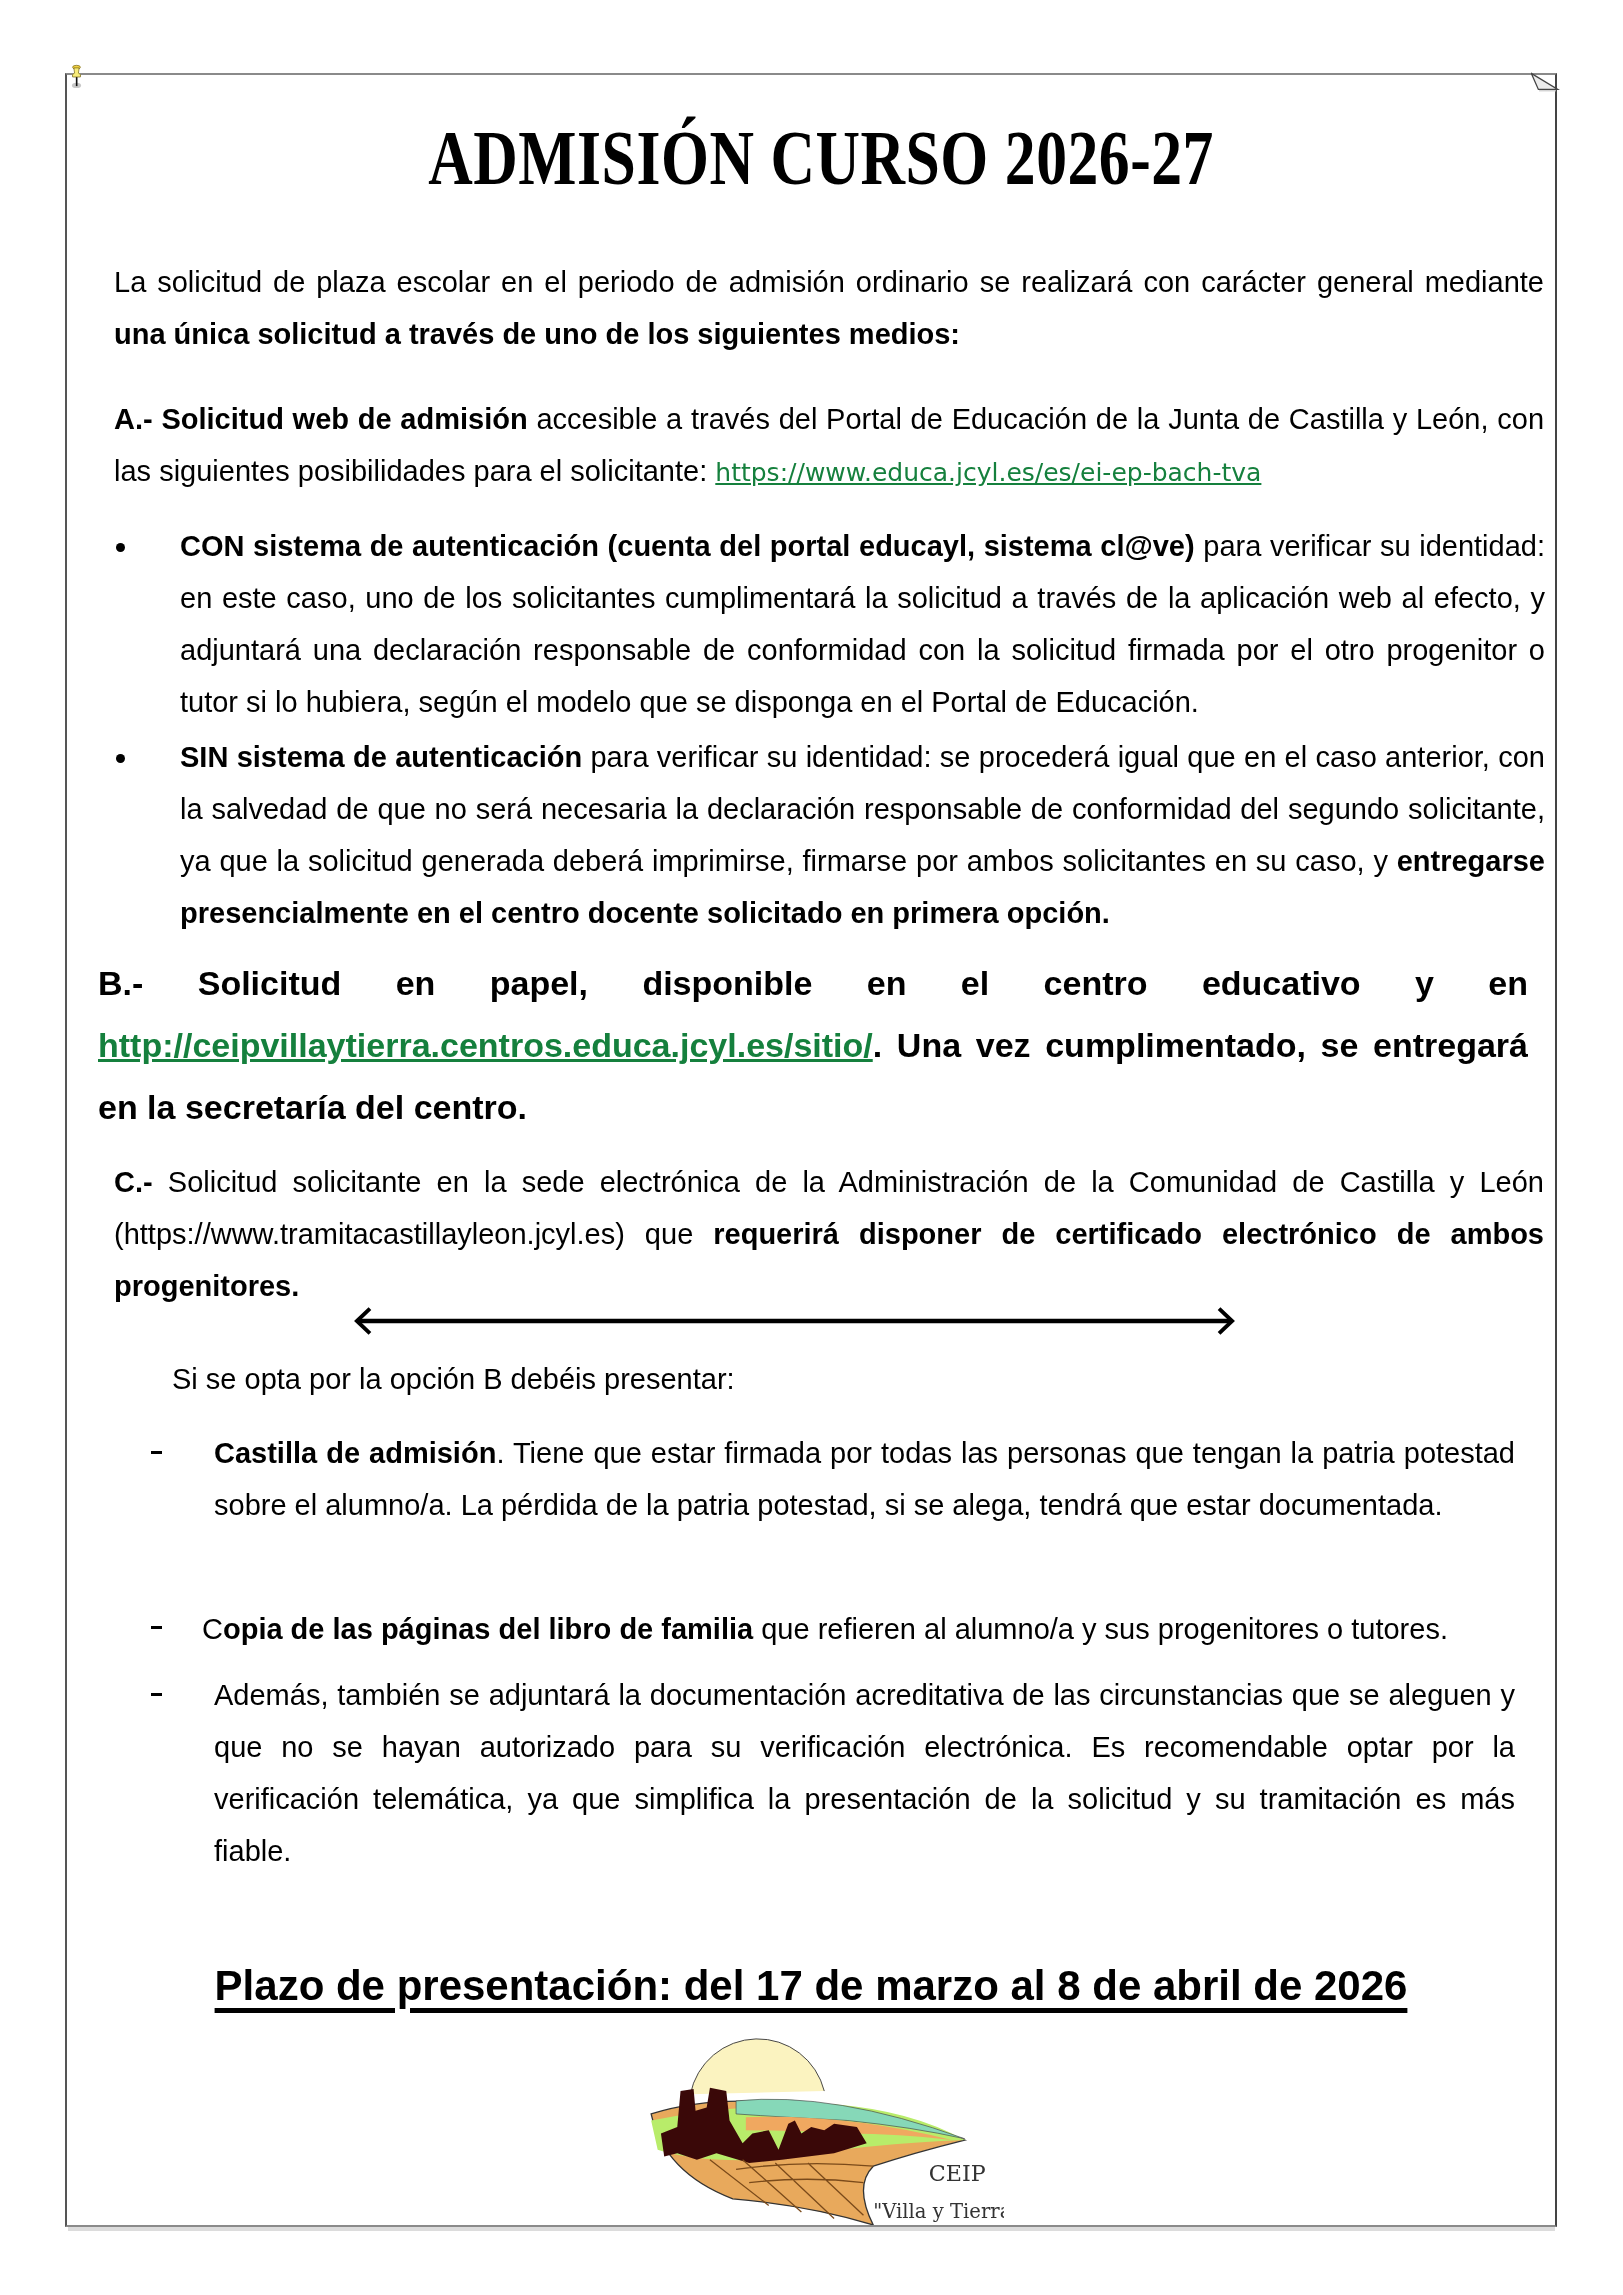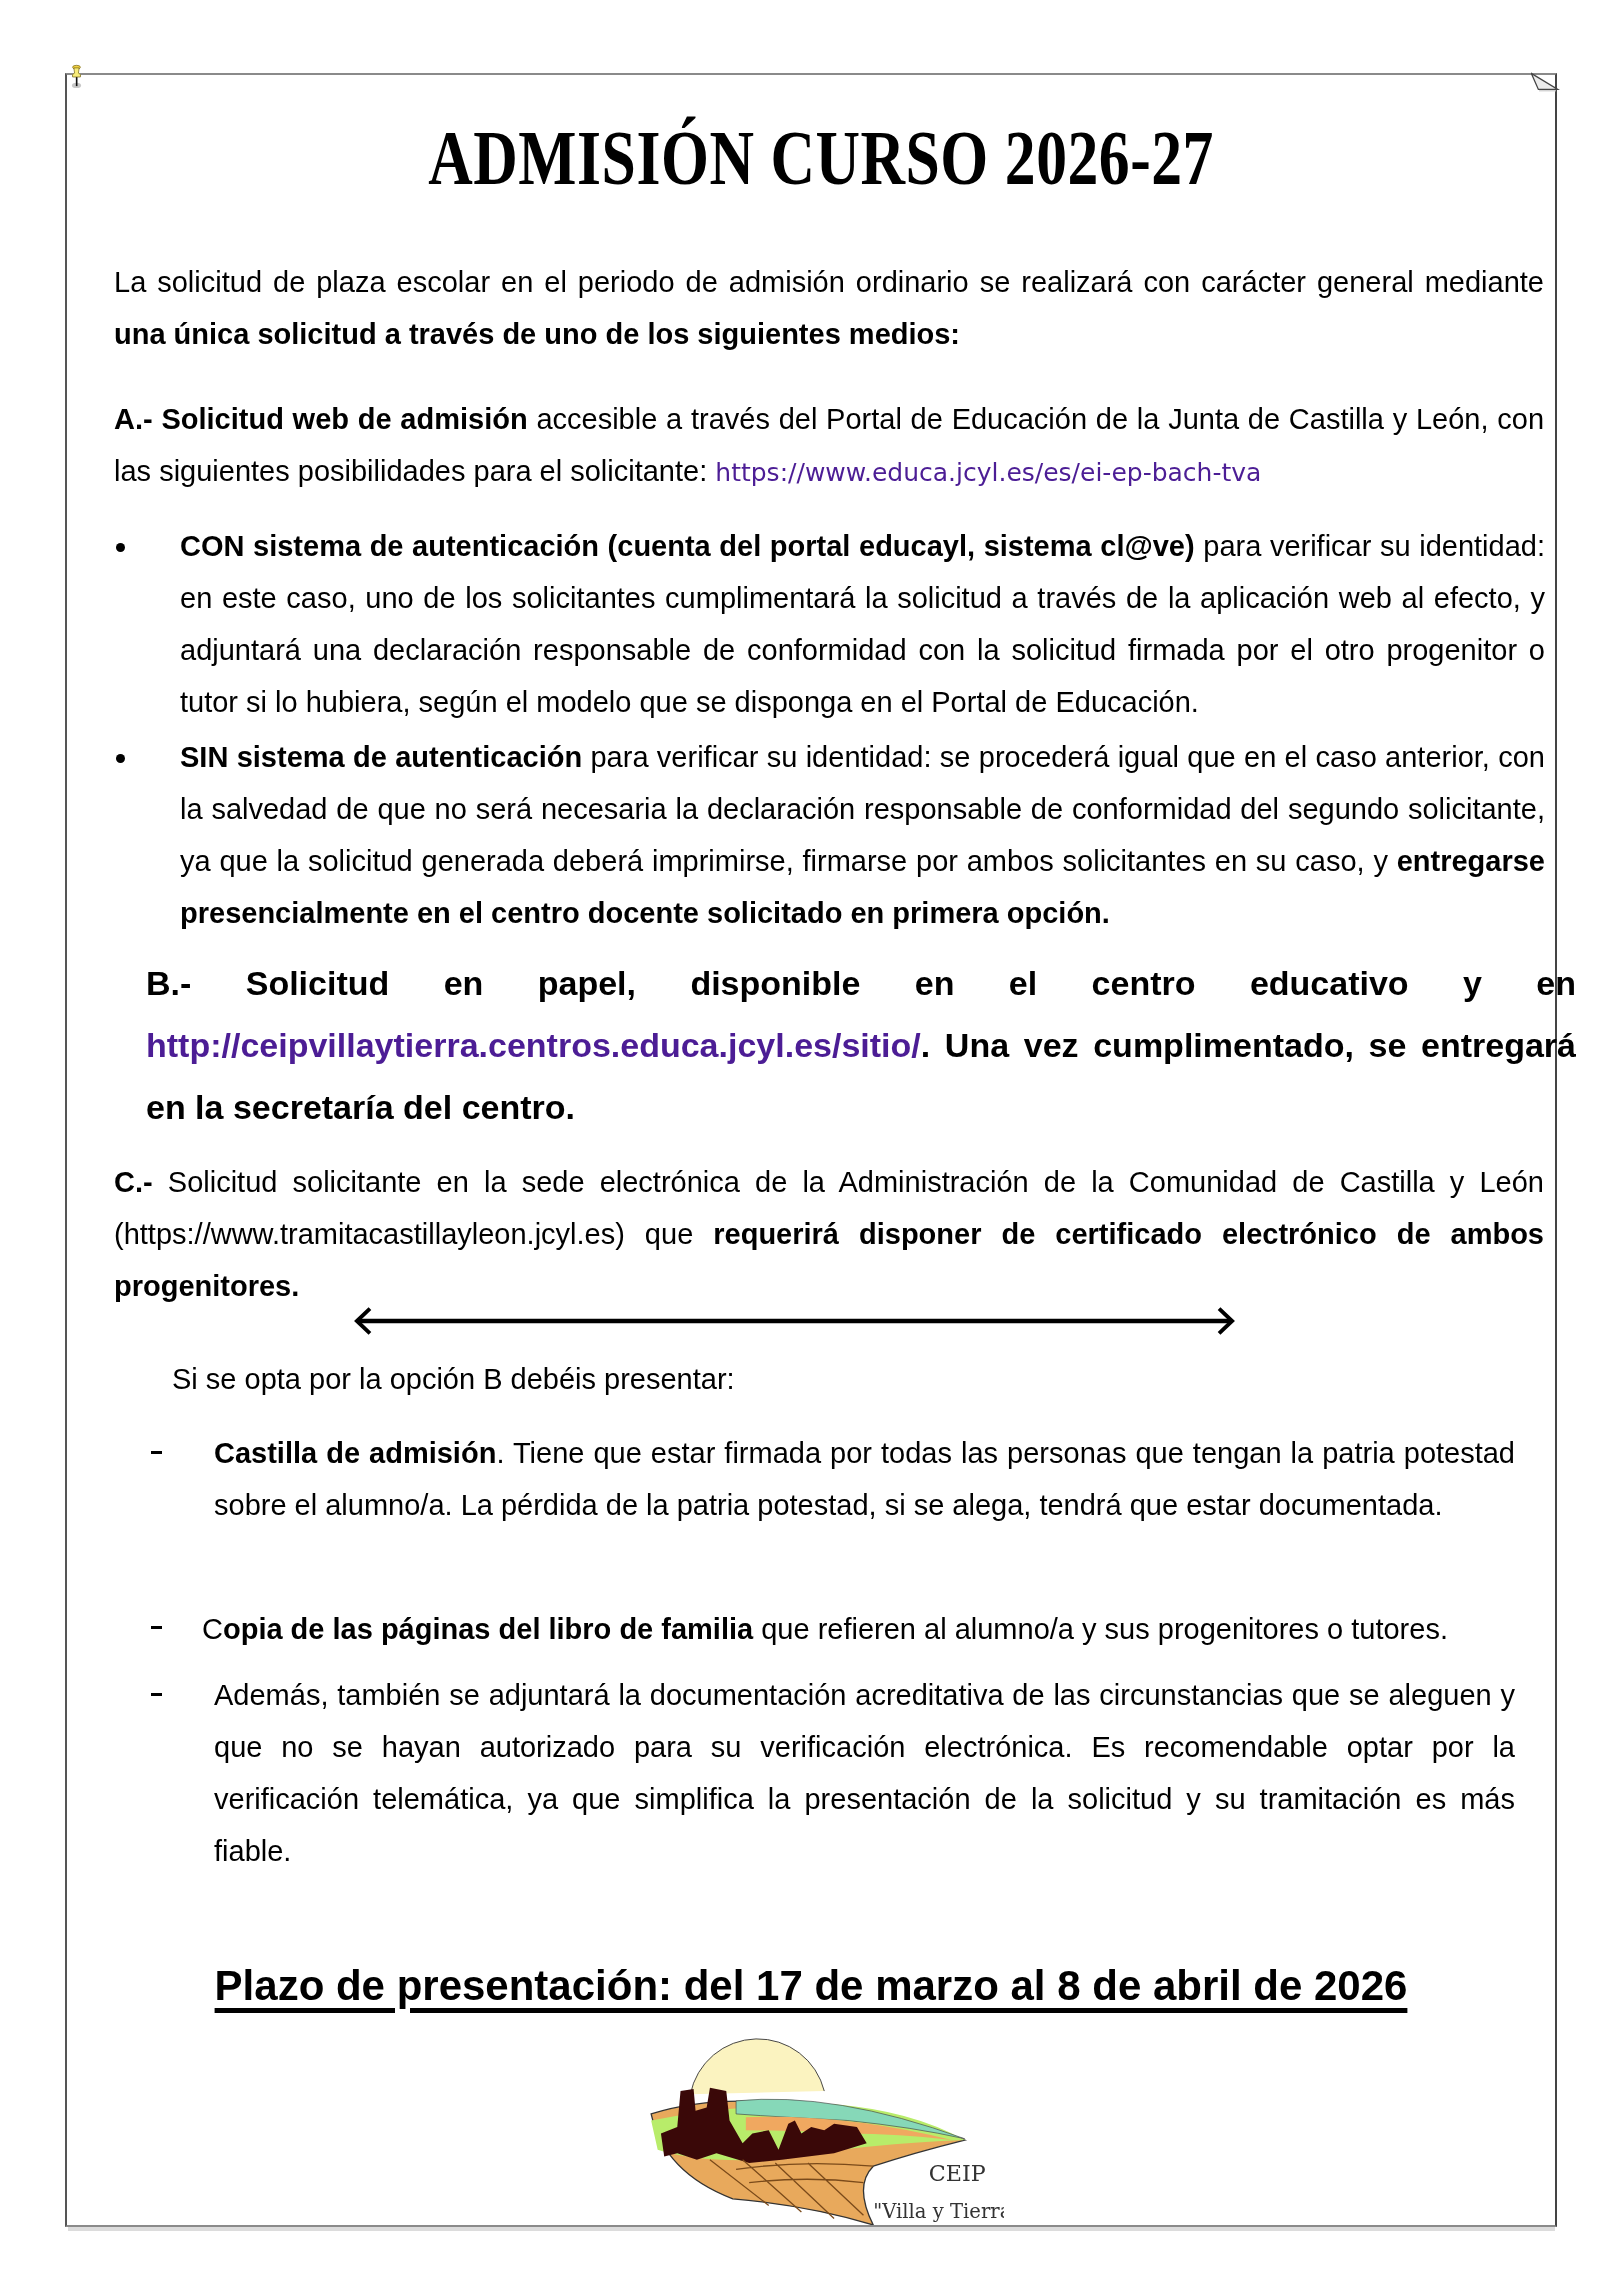--- a/index.html
+++ b/index.html
@@ -4,21 +4,21 @@
 <style>
   html, body { margin:0; padding:0; background:#ffffff; }
   body { width:1623px; height:2295px; position:relative; overflow:hidden; font-family:"Liberation Sans", sans-serif; color:#000; }
   .frame { position:absolute; left:65px; top:73px; width:1492px; height:2154px; border-left:2px solid #555; border-right:2px solid #444; border-top:2px solid #8a8a8a; border-bottom:2.6px solid #8a8a8a; box-sizing:border-box; }
   .frame-shadow { position:absolute; left:68px; top:2227px; width:1487px; height:3.9px; background:#dcdcdc; }
   .dogear { position:absolute; left:1531px; top:72px; width:29px; height:22px; }
   .pushpin { position:absolute; left:68px; top:64px; width:17px; height:26px; }
   .title { position:absolute; left:65px; width:1492px; top:115px; text-align:center; font-family:"Liberation Serif", "DejaVu Serif", serif; font-weight:bold; font-size:79px; line-height:85px; transform:scaleX(0.78); transform-origin:792px 0; letter-spacing:0.7px; }
   .p { position:absolute; font-size:29px; line-height:52px; text-align:justify; text-align-last:left;margin-left:16px; }
   .p b { font-weight:bold; }
-  .link-blue { color:#4c1d95; }
+  .link-blue { color:#15803d; text-decoration:underline; }
   .link-calibri { font-family:"DejaVu Sans", sans-serif; font-size:25px; }
   .u { text-decoration-thickness:2.6px; text-underline-offset:5.2px; }
   .bullet { position:absolute; width:9.2px; height:9.2px; border-radius:50%; background:#000; }
   .dash { position:absolute; width:10.5px; height:2.6px; background:#000; }
   .pb { position:absolute; font-size:34px; font-weight:bold; line-height:62px; text-align:justify; text-align-last:left; }
   .arrow { position:absolute; left:353px; top:1306px; width:883px; height:30px; }
   .deadline { position:absolute; left:65px; width:1492px; top:1962px; text-align:center; font-size:42px; font-weight:bold; }
   .deadline span { text-decoration:underline; text-decoration-thickness:4.6px; text-underline-offset:7.9px;text-align:center; }
   .logo { position:absolute; left:638px; top:2029px; width:366px; height:196px; }
 </style>
@@ -53,21 +53,21 @@
 <div class="bullet" style="left:116px; top:543px;"></div>
 <div class="p" style="left:164px; top:520px; width:1365px;">
   <b class="u">CON sistema de autenticación (cuenta del portal educayl, sistema cl@ve)</b><span> para verificar su identidad: en este caso, uno de los solicitantes cumplimentará la solicitud a través de la aplicación web al efecto, y adjuntará una declaración responsable de conformidad con la solicitud firmada por el otro progenitor o tutor si lo hubiera, según el modelo que se disponga en el Portal de Educación.</span>
 </div>
 
 <div class="bullet" style="left:116px; top:754px;"></div>
 <div class="p" style="left:164px; top:731px; width:1365px;">
   <b class="u">SIN sistema de autenticación</b><span> para verificar su identidad: se procederá igual que en el caso anterior, con la salvedad de que no será necesaria la declaración responsable de conformidad del segundo solicitante, ya que la solicitud generada deberá imprimirse, firmarse por ambos solicitantes en su caso, y </span><b>entregarse presencialmente en el centro docente solicitado en primera opción.</b>
 </div>
 
-<div class="pb" style="left:98px; top:952px; width:1430px;margin-left:48px;">
+<div class="pb" style="left:98px; top:952px; width:1430px;">
   <span>B.- Solicitud en papel, disponible en el centro educativo y en </span><span class="link-blue">http://ceipvillaytierra.centros.educa.jcyl.es/sitio/</span><span>. Una vez cumplimentado, se entregará en la secretaría del centro.</span>
 </div>
 
 <div class="p" style="left:98px; top:1156px; width:1430px;">
   <b>C.-</b><span> Solicitud solicitante en la sede electrónica de la Administración de la Comunidad de Castilla y León (https://www.tramitacastillayleon.jcyl.es) que </span><b>requerirá disponer de certificado electrónico de ambos progenitores.</b>
 </div>
 
 <svg class="arrow" viewBox="0 0 1350 46">
   <line x1="6" y1="23" x2="1344" y2="23" stroke="#000" stroke-width="7"></line>
   <polyline points="24,4 4,23 24,42" fill="none" stroke="#000" stroke-width="6"></polyline>

